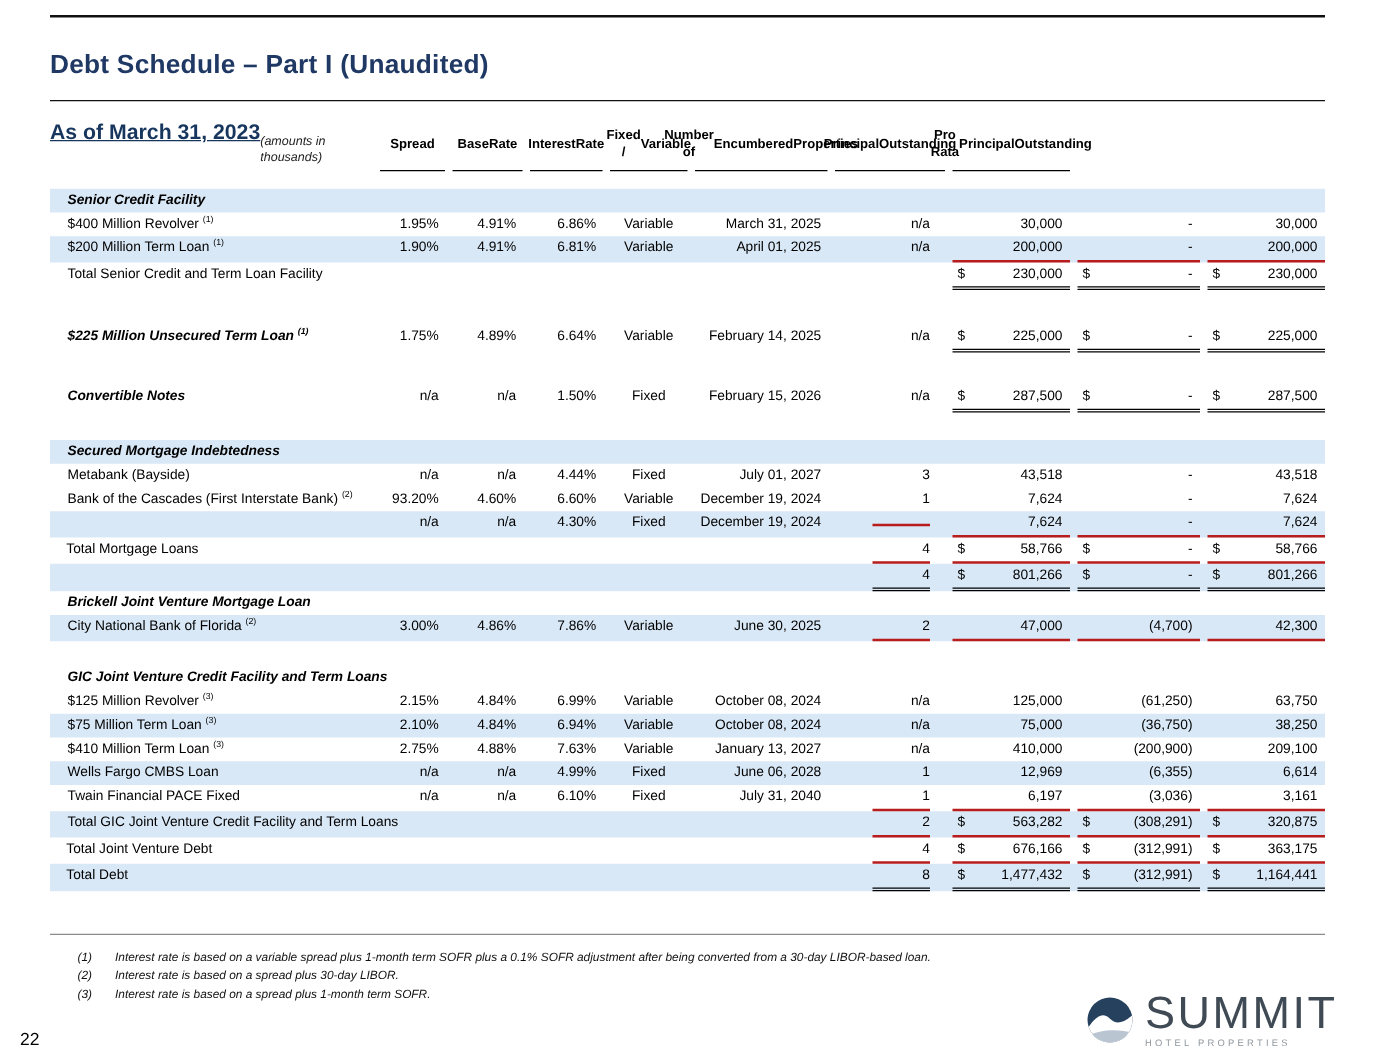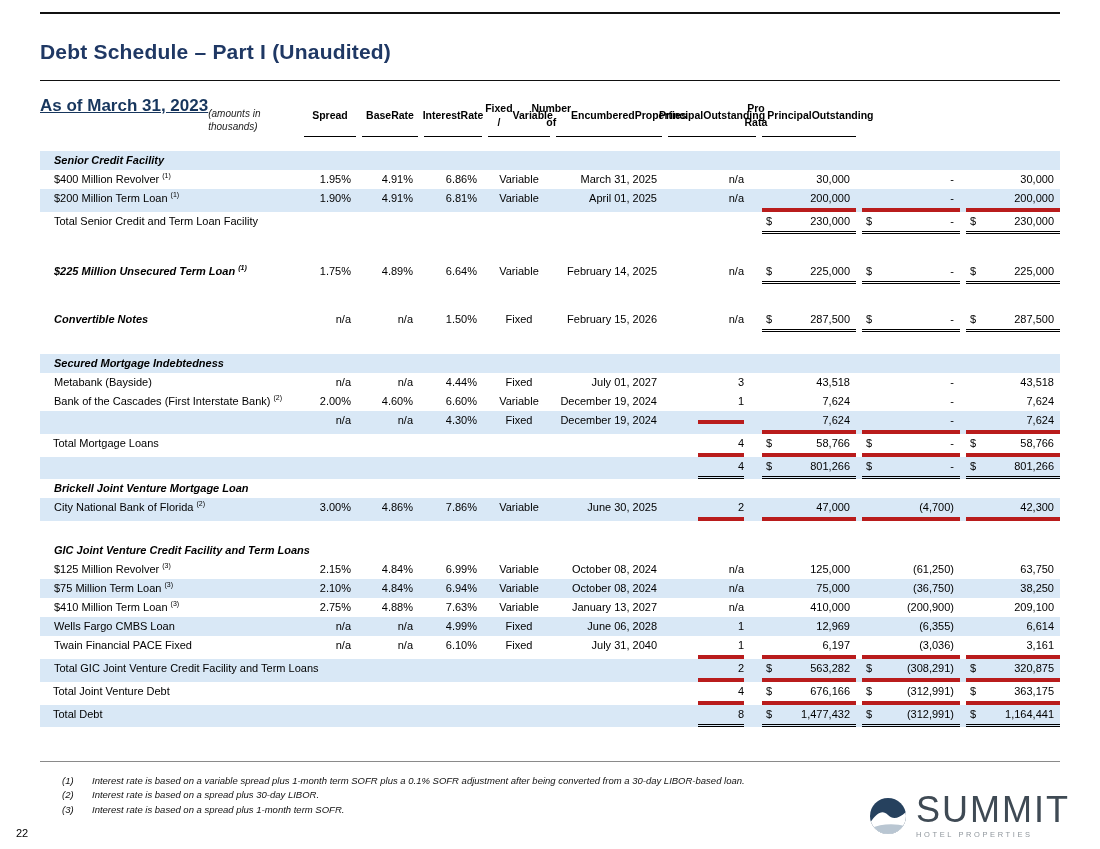--- a/index.html
+++ b/index.html
@@ -35,31 +35,31 @@
   .shaded{background:var(--shade)}
   .c{font-size:11px;line-height:19px;white-space:nowrap;overflow:visible}
   .label{padding-left:14px}
   .bi{font-weight:700;font-style:italic}
   .ind{padding-left:13px}
   .num{text-align:right;padding-right:5px}
   .ctr{text-align:center}
   .props{text-align:right;padding-right:12px}
   .pinner{display:inline-block;min-width:46px;text-align:right}
   .money{display:flex;justify-content:space-between;padding-left:4px;padding-right:6px}
-  .rule-single{border-bottom:4px solid #b91c1c}
+  .rule-single{border-bottom:2px solid #b91c1c}
   .rule-double{border-bottom:3px double #000}
   sup{font-size:7px;vertical-align:super;line-height:0}
 
   .foot-rule{border-top:1px solid #8a8a8a;margin-top:34px}
   .footnotes{margin:12px 0 0 22px;font-style:italic;font-size:9.5px;line-height:1.5;color:#111}
   .fn-row{display:flex}
   .fn-num{width:30px;flex:none}
 
   .bottom-bar{position:absolute;left:16px;right:30px;bottom:10px;display:flex;justify-content:space-between;align-items:flex-end}
-  .pageno{font-size:11px}
+  .pageno{font-size:14px}
   .logo{display:flex;align-items:center;gap:8px}
   .logo-text{display:flex;flex-direction:column}
   .logo-name{font-size:36px;letter-spacing:2px;color:#3f4a54;line-height:1;font-weight:400}
   .logo-sub{font-size:7.5px;letter-spacing:2.6px;color:#8f969c;margin-top:2px;white-space:nowrap}
 </style>
 </head>
 <body>
 
 <div class="page">
   <div class="top-rule"></div>
@@ -270,21 +270,21 @@
             <span class="ds"></span>
             <span class="mv">-</span>
           </div>
           <div class="c money">
             <span class="ds"></span>
             <span class="mv">43,518</span>
           </div>
         </div>
         <div class="trow rrow">
           <div class="c label"><span>Bank of the Cascades (First Interstate Bank)</span> <sup>(2)</sup></div>
-          <div class="c num">2.00%</div>
+          <div class="c num">93.20%</div>
           <div class="c num">4.60%</div>
           <div class="c num">6.60%</div>
           <div class="c ctr">Variable</div>
           <div class="c num">December 19, 2024</div>
           <div class="c props"><span class="pinner">1</span></div>
           <div class="c money">
             <span class="ds"></span>
             <span class="mv">7,624</span>
           </div>
           <div class="c money">

